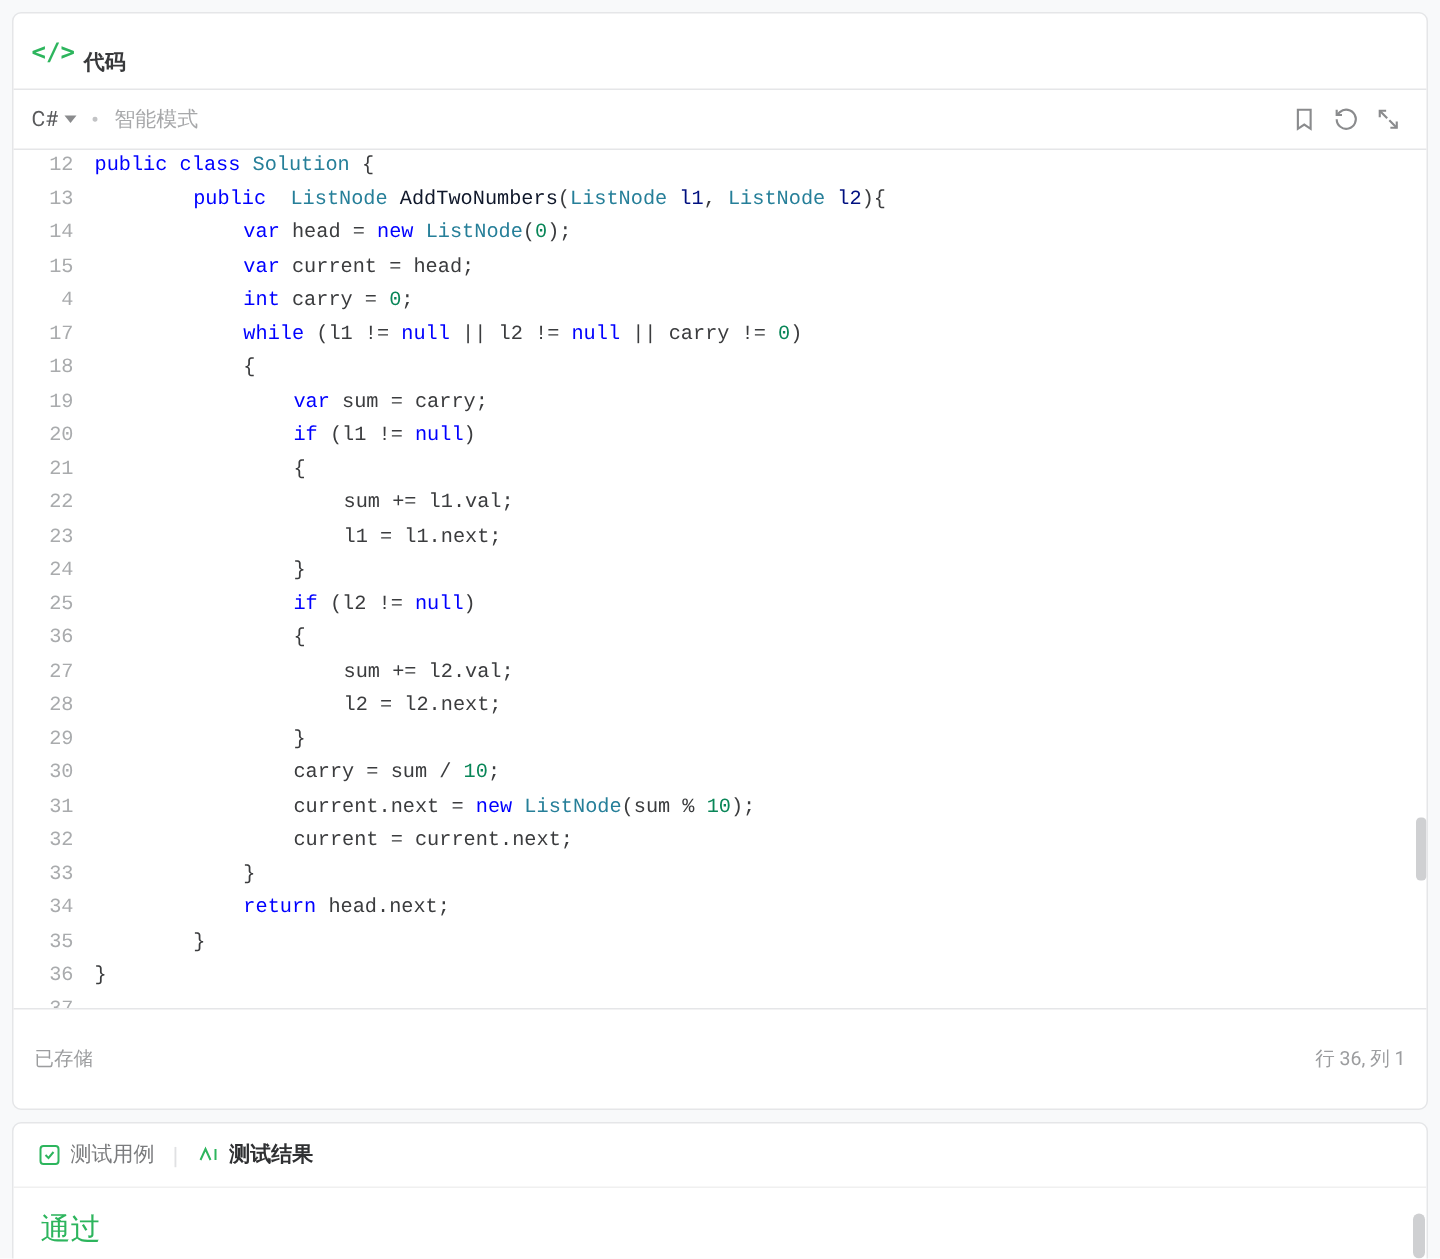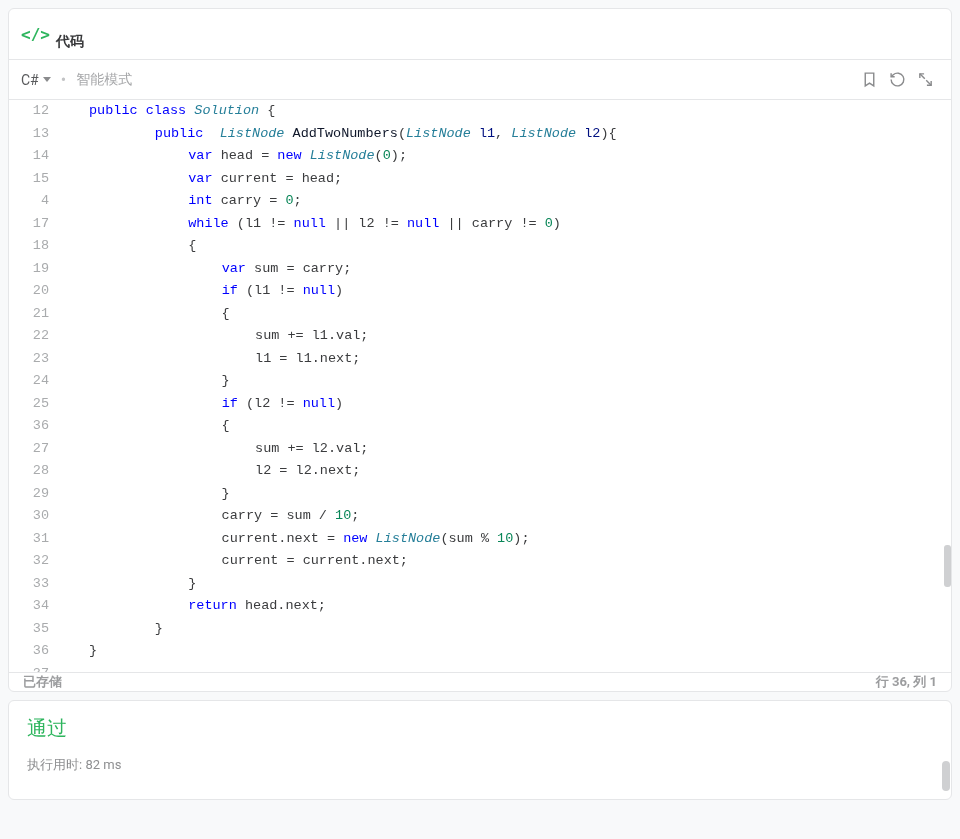--- a/index.html
+++ b/index.html
@@ -64,21 +64,20 @@
 
   
   .editor {
     display: flex;
     font-family: "SF Mono", Consolas, "Liberation Mono", Menlo, monospace;
     font-size: 13.5px;
     line-height: 22.5px;
     height: 572px;
     overflow: hidden;
     position: relative;
-    gap: 26px;
   }
   .gutter {
     text-align: right;
     padding: 0 14px 0 8px;
     color: #a9abad;
     user-select: none;
     min-width: 54px;
   }
   .code {
     white-space: pre;
@@ -87,30 +86,30 @@
     overflow: hidden;
   }
   .scroll-stub {
     position: absolute; right: 0; top: 445px;
     width: 7px; height: 42px;
     background: #cfd0d2; border-radius: 3px;
   }
   .code .indent { border-left: 1px solid #e6e6e8; display:inline-block; width:0; }
 
   .kw  { color: #0000ff; }
-  .cls { color: #267f99; font-style: italic; }
+  .cls { color: #267f99; }
   .fn  { color: #0f172a; }
   .num { color: #098658; }
   .prm { color: #001080; }
 
   
   .status-bar {
     display: flex; align-items: center;
-    padding: 0 14px; border-top: 1px solid #e5e6e8;
-    font-size: 13px; color: #9c9d9f; font-weight: bold;
+    padding: 24px 14px; border-top: 1px solid #e5e6e8;
+    font-size: 13px; color: #9c9d9f;
   }
   .status-right { margin-left: auto; }
 
   
   .results-panel {
     margin: 8px; background: #fff; border-radius: 6px;
     border: 1px solid #e5e6e8;
     height: 100px; position: relative;
   }
   .results-tabs {
@@ -205,20 +204,37 @@
     <div class="scroll-stub"></div>
   </div>
 
   <div class="status-bar">
     <span>已存储</span>
     <span class="status-right">行 36,  列 1</span>
   </div>
 </div>
 
 <div class="results-panel">
+  <div class="results-tabs">
+    <div class="tab">
+      <svg viewBox="0 0 24 24" fill="none" stroke="#2db55d" stroke-width="2">
+          <rect x="3" y="3" width="18" height="18" rx="3"></rect>
+          <path d="M8 12l3 3 5-6"></path>
+        </svg>
+      <span>测试用例</span>
+    </div>
+    <span class="tab-sep">|</span>
+    <div class="tab active">
+      <svg viewBox="0 0 24 24" fill="none" stroke="#2db55d" stroke-width="2">
+          <path d="M4 17l5-11 5 11"></path>
+          <path d="M19 17V6"></path>
+        </svg>
+      <span>测试结果</span>
+    </div>
+  </div>
   <div class="result-body">
     <span class="pass-label">通过</span>
     <span class="exec-time">
       <span>执行用时:</span> <span>82 ms</span>
     </span>
   </div>
   <div class="res-scroll-stub"></div>
 </div>
 
 </body></html>

